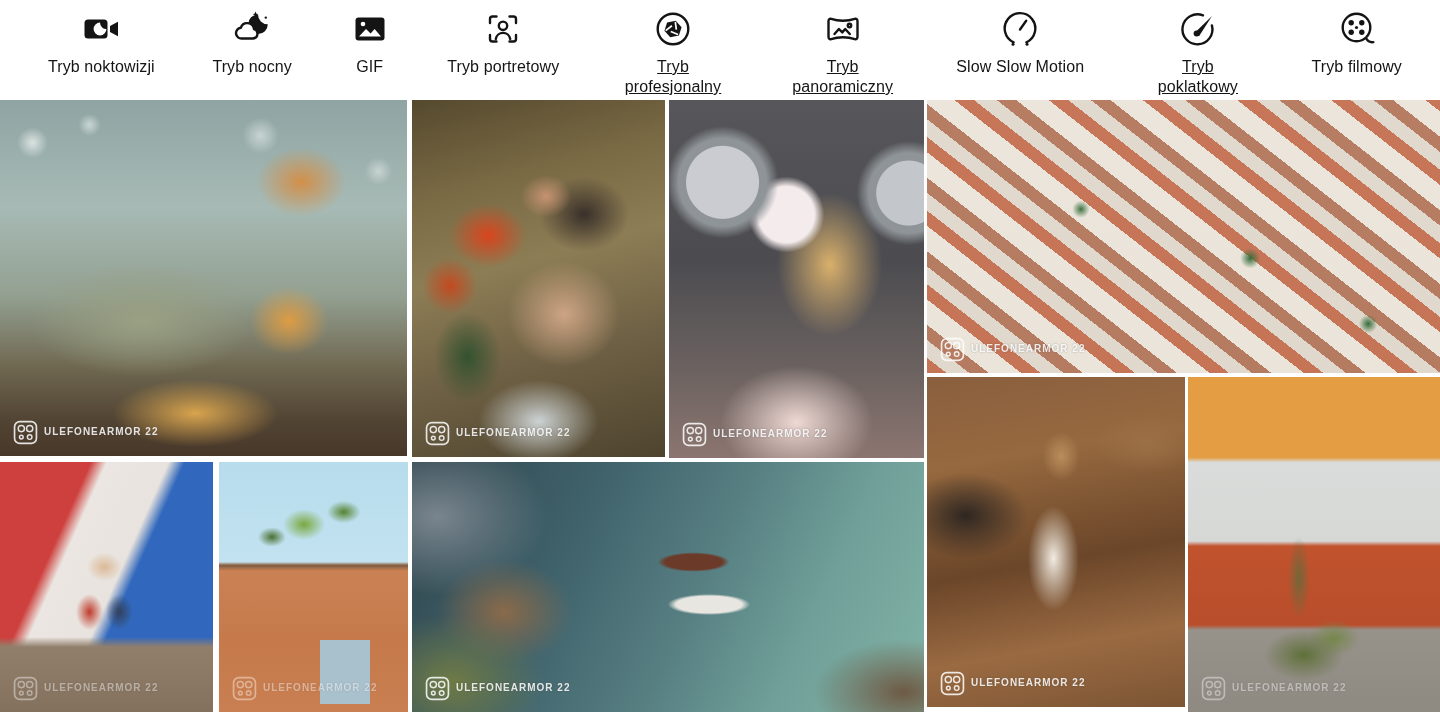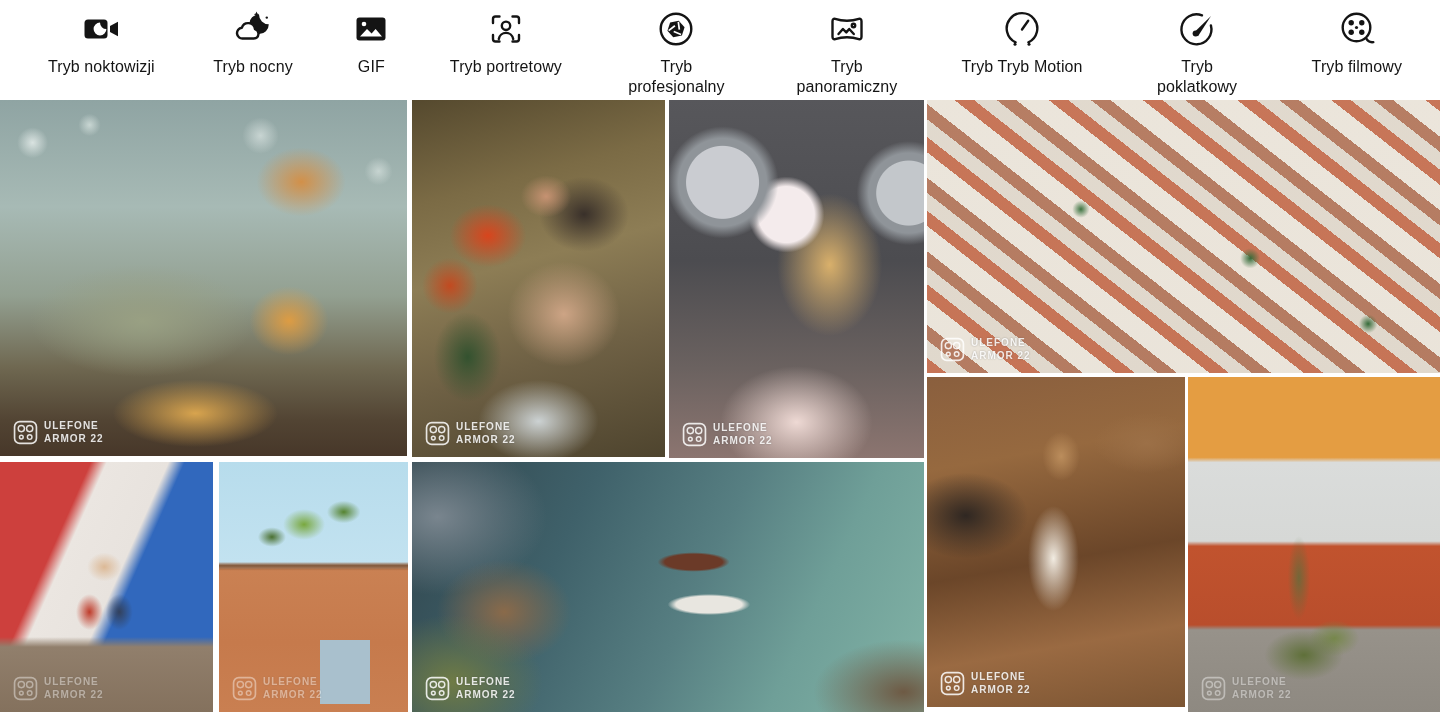--- a/index.html
+++ b/index.html
@@ -7,21 +7,21 @@
               font-family:"Liberation Sans", sans-serif; color:#141414; }
 
   
   .mode-strip { width:1440px; height:100px; background:#fff;
                 display:flex; justify-content:space-between; align-items:flex-start;
                 padding:8px 38px 0 48px; }
   .mode { display:flex; flex-direction:column; align-items:center; text-align:center; }
   .mode-icon { height:42px; display:flex; align-items:center; justify-content:center; margin-bottom:7px; }
   .mode-icon svg { width:40px; height:40px; display:block; }
   .mode-label { font-size:16px; line-height:1.25; white-space:nowrap; letter-spacing:.1px; }
-  .mode.wrap .mode-label { white-space:normal; max-width:112px; }
+  .mode.wrap .mode-label { white-space:normal; max-width:112px;text-decoration:underline; }
   .mode.wrap2 .mode-label { white-space:normal; max-width:100px; }
   .st { fill:none; stroke:#141414; stroke-width:2.4; stroke-linecap:round; stroke-linejoin:round; }
 
   
   .gallery { position:relative; width:1440px; height:612px; background:#fff; }
   .tile { position:absolute; overflow:hidden; }
 
   .t-iguana { left:0; top:0; width:407px; height:356px;
     background:
       radial-gradient(circle 22px at 8% 12%, rgba(245,250,248,.7), rgba(245,250,248,0) 70%),
@@ -101,21 +101,21 @@
       radial-gradient(ellipse 120px 90px at 8% 88%, #6f7b45 0%, rgba(111,123,69,0) 75%),
       radial-gradient(ellipse 90px 70px at 18% 60%, #8a6a4a 0%, rgba(138,106,74,0) 75%),
       radial-gradient(ellipse 140px 100px at 5% 22%, #79858e 0%, rgba(121,133,142,0) 78%),
       radial-gradient(ellipse 120px 70px at 96% 92%, #6e5a44 0%, rgba(110,90,68,0) 75%),
       linear-gradient(115deg, #31464e 0%, #3f616a 30%, #577f82 55%, #6f9f98 75%, #82b3a6 100%); }
 
   
   .wm { position:absolute; left:13px; bottom:11px; display:flex; align-items:center; gap:6px;
         color:rgba(255,255,255,.92); opacity:.92; }
   .wm svg { width:25px; height:25px; display:block; }
-  .wm-text { display:flex; flex-direction:column; font-size:10px; font-weight:bold;
+  .wm-text { display:flex; flex-direction:row; font-size:10px; font-weight:bold;
              letter-spacing:1px; line-height:1.25; text-shadow:0 0 2px rgba(60,60,60,.45); }
   .wm-faint { opacity:.45; }
 </style>
 </head>
 <body>
 
 <header class="mode-strip">
 
   <div class="mode">
     <span class="mode-icon">
@@ -194,21 +194,21 @@
 
   <div class="mode">
     <span class="mode-icon">
       <svg viewBox="0 0 40 40">
         <path class="st" d="M13.6 33.3 a15.3 15.3 0 1 1 12.8 0"></path>
         <circle cx="13" cy="35.2" r="1.5" fill="#141414"></circle>
         <circle cx="27" cy="35.2" r="1.5" fill="#141414"></circle>
         <line class="st" x1="20" y1="20.5" x2="26.2" y2="11.8"></line>
       </svg>
     </span>
-    <span class="mode-label">Tryb Tryb Motion</span>
+    <span class="mode-label">Slow Slow Motion</span>
   </div>
 
   <div class="mode wrap">
     <span class="mode-icon">
       <svg viewBox="0 0 40 40">
         <path class="st" d="M25 6.4 A15 15 0 1 0 33.9 16.4"></path>
         <path fill="#141414" d="M16.8 23.8 L34 7 L21 27.2 z"></path>
         <circle cx="18.6" cy="24.6" r="3" fill="#141414"></circle>
       </svg>
     </span>

